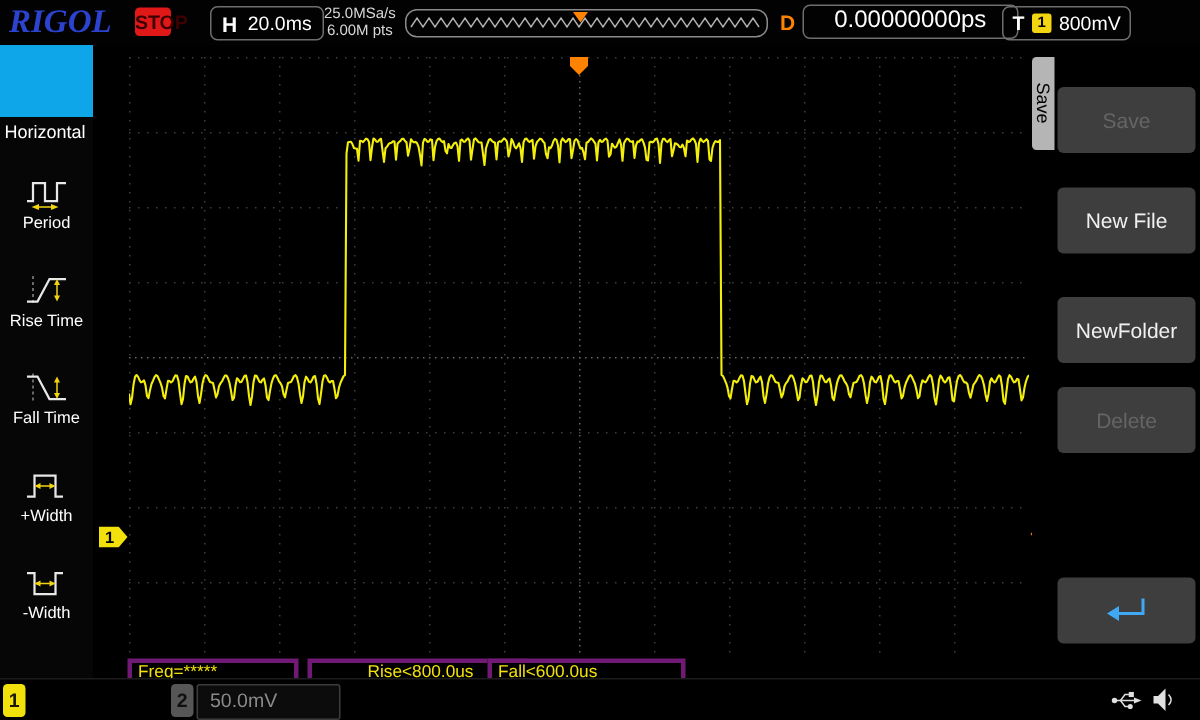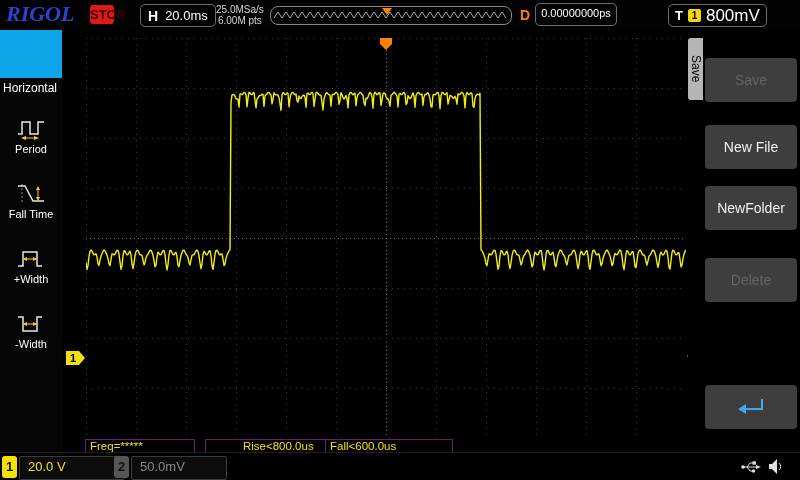--- a/index.html
+++ b/index.html
@@ -13,58 +13,58 @@
   .runstate{position:absolute;left:90px;top:5px;width:24px;height:19px;background:#e01818;
             color:#3c0000;font-weight:bold;font-size:13px;line-height:19px;text-align:center;border-radius:3px;}
   .hgroup{position:absolute;left:140px;top:4px;height:21px;border:1px solid #6e6e6e;border-radius:5px;
           display:flex;align-items:center;padding:0 7px;gap:7px;}
   .hletter{color:#fff;font-weight:bold;font-size:14px;}
   .hval{color:#fff;font-size:13px;}
   .sample{position:absolute;left:216px;top:4px;color:#d8d8d8;font-size:10px;line-height:11px;text-align:center;}
   .hposbar{position:absolute;left:270px;top:6px;width:240px;height:17px;border:1px solid #8a8a8a;border-radius:8px;}
   .dgroup{position:absolute;left:520px;top:4px;display:flex;align-items:center;gap:5px;height:21px;}
   .dletter{color:#ff8200;font-weight:bold;font-size:14px;}
-  .dval{border:1px solid #6e6e6e;border-radius:5px;height:21px;line-height:19px;padding:0 5px;color:#fff;font-size:11px;}
+  .dval{border:1px solid #6e6e6e;border-radius:5px;height:21px;line-height:19px;padding:0 20px;color:#fff;font-size:16px;}
   .tgroup{position:absolute;left:668px;top:4px;height:21px;border:1px solid #6e6e6e;border-radius:5px;
           display:flex;align-items:center;gap:5px;padding:0 6px;}
   .tletter{color:#fff;font-weight:bold;font-size:13px;}
   .tsrc{width:13px;height:13px;background:#f2d410;color:#000;font-size:10px;font-weight:bold;
         text-align:center;line-height:13px;border-radius:2px;}
-  .tval{color:#fff;font-size:17px;}
+  .tval{color:#fff;font-size:13px;}
 
   
   .leftmenu{position:absolute;left:0;top:30px;width:62px;height:418px;background:#060606;margin-top:48px;}
   .menutitle{color:#fff;font-size:12px;padding:3px 3px;white-space:nowrap;}
   .menu-items{position:absolute;top:25px;left:0;width:62px;}
   .menu-item{height:65px;display:flex;flex-direction:column;align-items:center;justify-content:center;
              gap:2px;color:#fff;font-size:11px;white-space:nowrap;}
 
   
   .main{position:absolute;left:62px;top:30px;width:626px;height:422px;background:#000;}
   #plot-svg{position:absolute;left:24px;top:8px;}
-  .meas{position:absolute;height:15px;border:1px solid #701a75;background:#000;color:#f2e10a;
+  .meas{position:absolute;height:15px;border:3px solid #701a75;background:#000;color:#f2e10a;
         font-size:11.5px;line-height:13px;padding:0 4px;white-space:nowrap;}
   #meas-freq{left:23px;top:409px;width:100px;}
   #meas-rise{left:143px;top:409px;width:100px;padding-left:37px;}
   #meas-fall{left:263px;top:409px;width:118px;}
   .trig-top{position:absolute;left:379px;top:38px;}
   .ch1-marker{position:absolute;left:66px;top:351px;}
   .trig-level{position:absolute;left:686px;top:349px;}
 
   
   .rightmenu{position:absolute;left:688px;top:30px;width:112px;height:422px;background:#000;}
   .savetab{position:absolute;left:0;top:8px;width:15px;height:62px;background:#b5b5b5;color:#000;
            font-size:12px;writing-mode:vertical-rl;display:flex;align-items:center;justify-content:center;
            border-radius:3px 0 0 3px;}
   .rbtn{position:absolute;left:17px;width:92px;height:44px;background:#3e3e3e;border-radius:4px;
         color:#f0f0f0;font-size:14px;display:flex;align-items:center;justify-content:center;}
   .rbtn.disabled{color:#656565;}
   #btn-save{top:28px;}
   #btn-newfile{top:95px;}
-  #btn-newfolder{top:156px;}
+  #btn-newfolder{top:168px;}
   #btn-delete{top:228px;}
   #btn-ok{top:355px;}
 
   
   .bottombar{position:absolute;left:0;top:452px;width:800px;height:28px;background:#000;border-top:1px solid #1c1c1c;}
   .chbadge{position:absolute;top:3px;width:15px;height:22px;border-radius:3px;font-weight:bold;
            font-size:13px;text-align:center;line-height:22px;}
   #ch1-badge{left:2px;background:#f2e10a;color:#1a1a00;}
   #ch2-badge{left:114px;background:#565656;color:#101010;}
   .chbox{position:absolute;top:3px;height:22px;border:1px solid #3c3c3c;background:#0c0c0c;
@@ -115,20 +115,30 @@
         <svg width="30" height="24">
           <polyline points="2,17 6,17 6,5 14,5 14,17 22,17 22,5 28,5" fill="none" stroke="#e8e8e8" stroke-width="1.5"></polyline>
           <line x1="7" y1="21" x2="21" y2="21" stroke="#f2d410"></line>
           <polygon points="5,21 10,19 10,23" fill="#f2d410"></polygon>
           <polygon points="23,21 18,19 18,23" fill="#f2d410"></polygon>
         </svg>
         <span>Period</span>
       </div>
 
 
+      <div class="menu-item">
+        <svg width="30" height="24">
+          <line x1="6" y1="2" x2="6" y2="22" stroke="#8a8a8a" stroke-dasharray="2 2"></line>
+          <polyline points="2,19 9,19 17,4 28,4" fill="none" stroke="#e8e8e8" stroke-width="1.5"></polyline>
+          <line x1="22" y1="6" x2="22" y2="17" stroke="#f2d410"></line>
+          <polygon points="22,4 20,8 24,8" fill="#f2d410"></polygon>
+          <polygon points="22,19 20,15 24,15" fill="#f2d410"></polygon>
+        </svg>
+        <span>Rise Time</span>
+      </div>
 
       <div class="menu-item">
         <svg width="30" height="24">
           <line x1="6" y1="2" x2="6" y2="22" stroke="#8a8a8a" stroke-dasharray="2 2"></line>
           <polyline points="2,4 9,4 17,19 28,19" fill="none" stroke="#e8e8e8" stroke-width="1.5"></polyline>
           <line x1="22" y1="6" x2="22" y2="17" stroke="#f2d410"></line>
           <polygon points="22,4 20,8 24,8" fill="#f2d410"></polygon>
           <polygon points="22,19 20,15 24,15" fill="#f2d410"></polygon>
         </svg>
         <span>Fall Time</span>
@@ -209,21 +219,20 @@
     <div class="rbtn" id="btn-ok">
       <svg width="30" height="22">
         <polyline points="26,3 26,13 10,13" fill="none" stroke="#3fa9f5" stroke-width="2"></polyline>
         <polygon points="10,8 10,18 2,13" fill="#3fa9f5"></polygon>
       </svg>
     </div>
   </div>
 
   <div class="bottombar">
     <div class="chbadge" id="ch1-badge">1</div>
-    <div class="chbox" id="ch1-box">20.0 V</div>
     <div class="chbadge" id="ch2-badge">2</div>
     <div class="chbox" id="ch2-box">50.0mV</div>
     <svg class="usb" width="22" height="18">
       <circle cx="3" cy="9" r="1.8" fill="#e0e0e0"></circle>
       <line x1="4" y1="9" x2="17" y2="9" stroke="#e0e0e0"></line>
       <polygon points="21,9 16,7 16,11" fill="#e0e0e0"></polygon>
       <path d="M7,9 L10,5 L13,5" stroke="#e0e0e0" fill="none"></path>
       <rect x="12.5" y="3.3" width="3.4" height="3.4" fill="#e0e0e0"></rect>
       <path d="M7,9 L10,13 L12,13" stroke="#e0e0e0" fill="none"></path>
       <circle cx="13.5" cy="13" r="1.7" fill="#e0e0e0"></circle>

